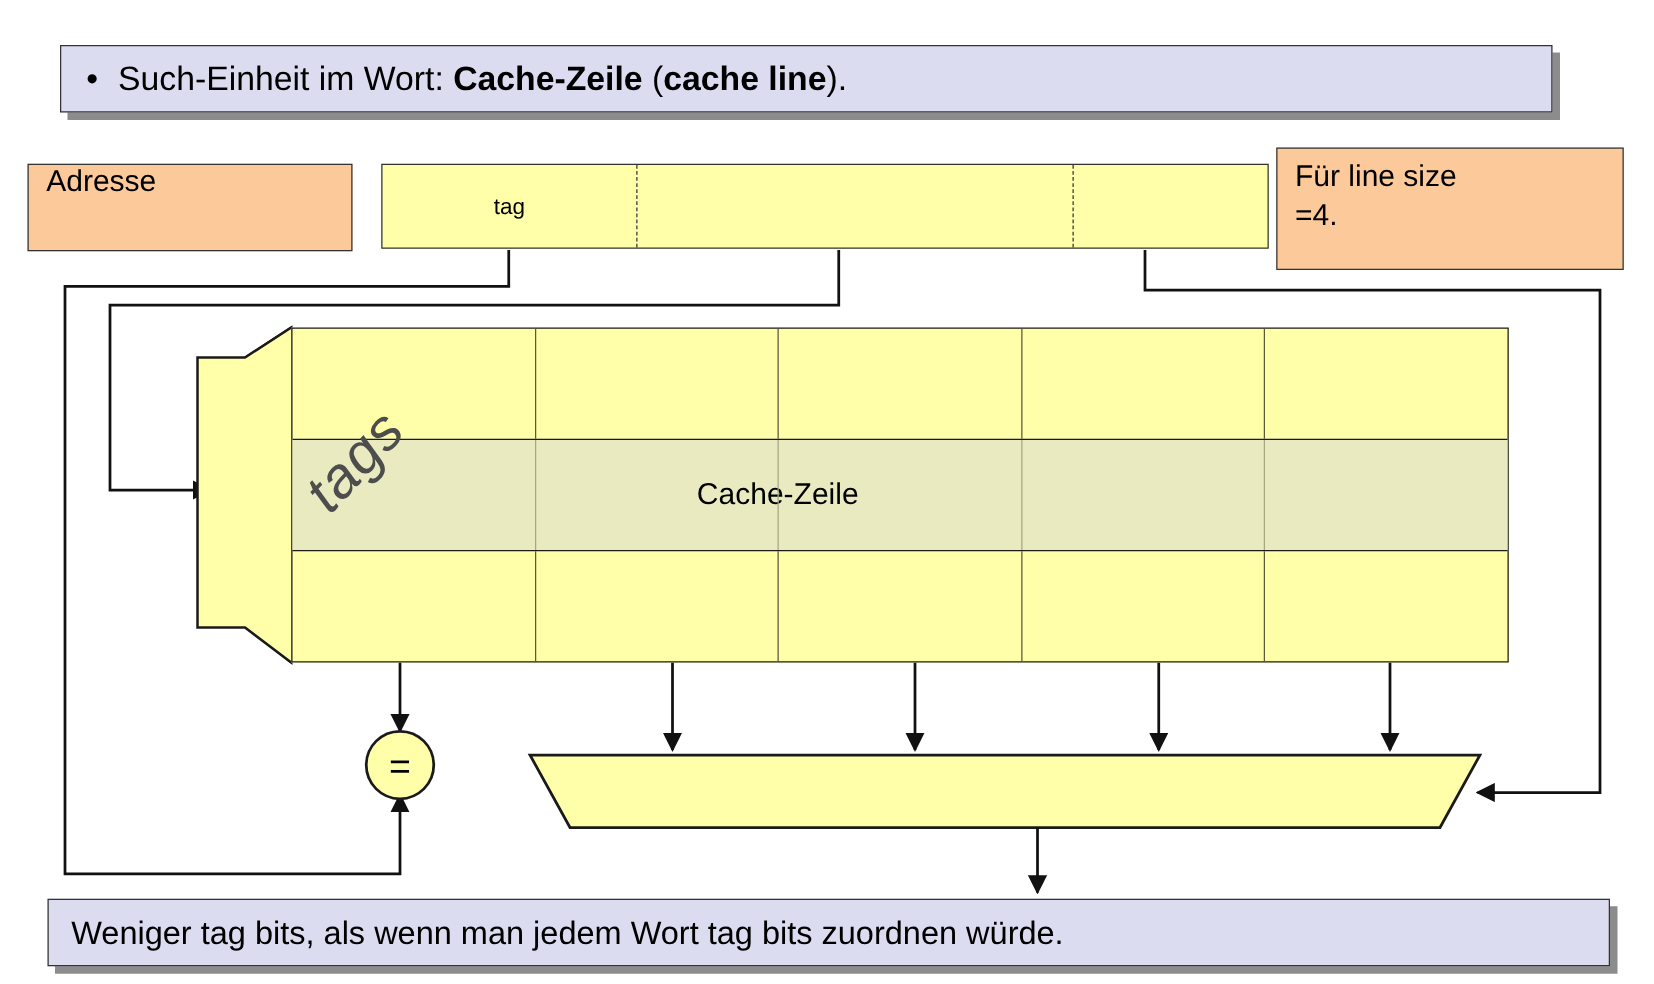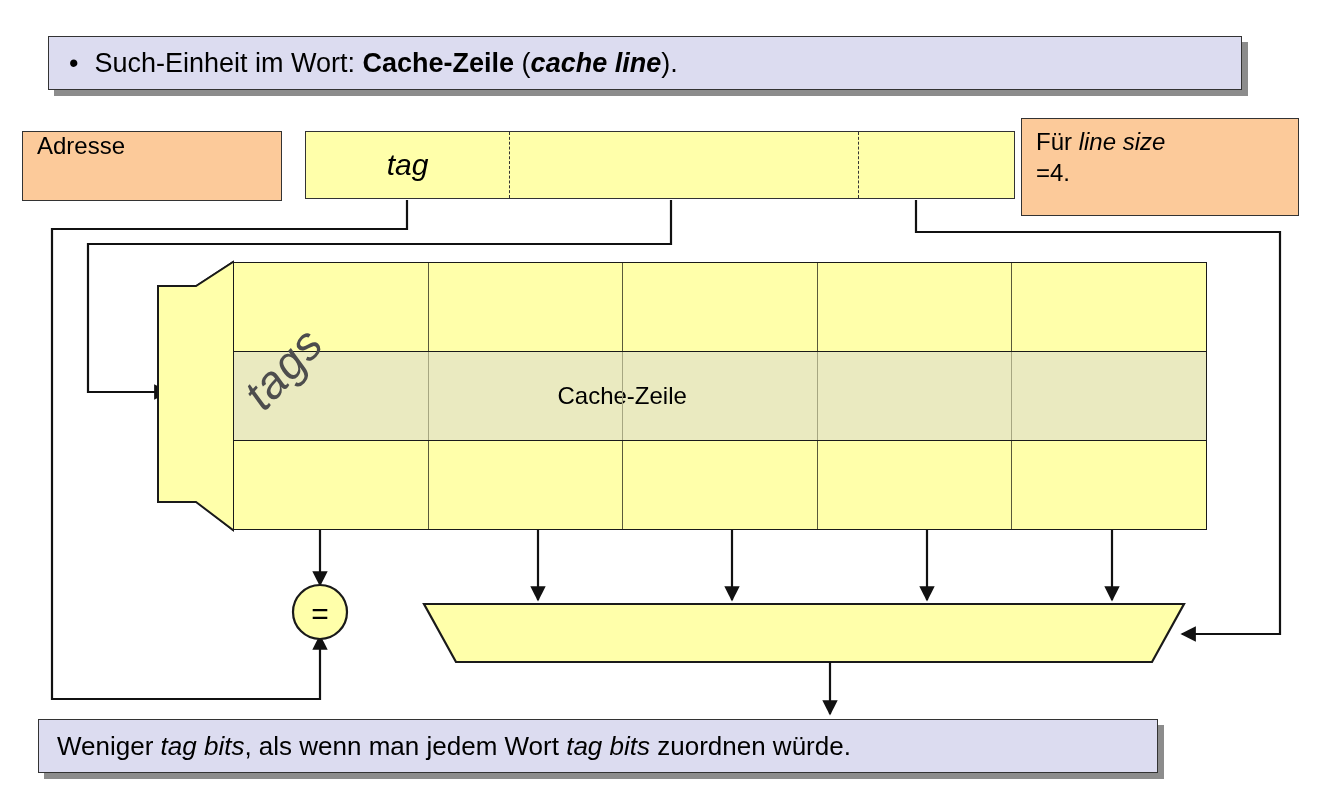--- a/index.html
+++ b/index.html
@@ -25,31 +25,31 @@
     display: flex;
     align-items: center;
     color: #000000;
   }
   #top-banner {
     left: 48px; top: 36px; width: 1194px; height: 54px;
     padding-left: 20px;
     font-size: 27px;
   }
   #bottom-banner {
-    left: 38px; top: 719px; width: 1120px; height: 54px;
+    left: 38px; top: 719px; width: 1250px; height: 54px;
     padding-left: 18px;
     font-size: 26px;
   }
   .bullet {
     display: inline-block;
     margin-right: 16px;
     font-size: 27px;
     line-height: 1;
   }
-  .it { font-style: italic; }
+  .it { }
   .bd { font-weight: bold; }
 
   
   .peach {
     position: absolute;
     background: #fcca9a;
     border: 1px solid #333333;
     box-sizing: border-box;
     color: #000000;
     font-size: 24px;
@@ -69,21 +69,21 @@
     position: absolute;
     left: 305px; top: 131px; width: 710px; height: 68px;
     background: #ffffaa;
     border: 1px solid #333333;
     box-sizing: border-box;
   }
   .addr-seg {
     position: absolute;
     top: 0; bottom: 0;
     display: flex; align-items: center; justify-content: center;
-    font-size: 30px; color: #000000;
+    font-size: 18px; color: #000000;
   }
   #seg-tag   { left: 0px;   width: 203px; }
   #seg-index { left: 203px; width: 349px; }
   #seg-off   { left: 552px; width: 156px; }
   .addr-divider {
     position: absolute;
     top: 0; bottom: 0; width: 0;
     border-left: 1px dashed #333333;
   }
   #div-1 { left: 203px; }

